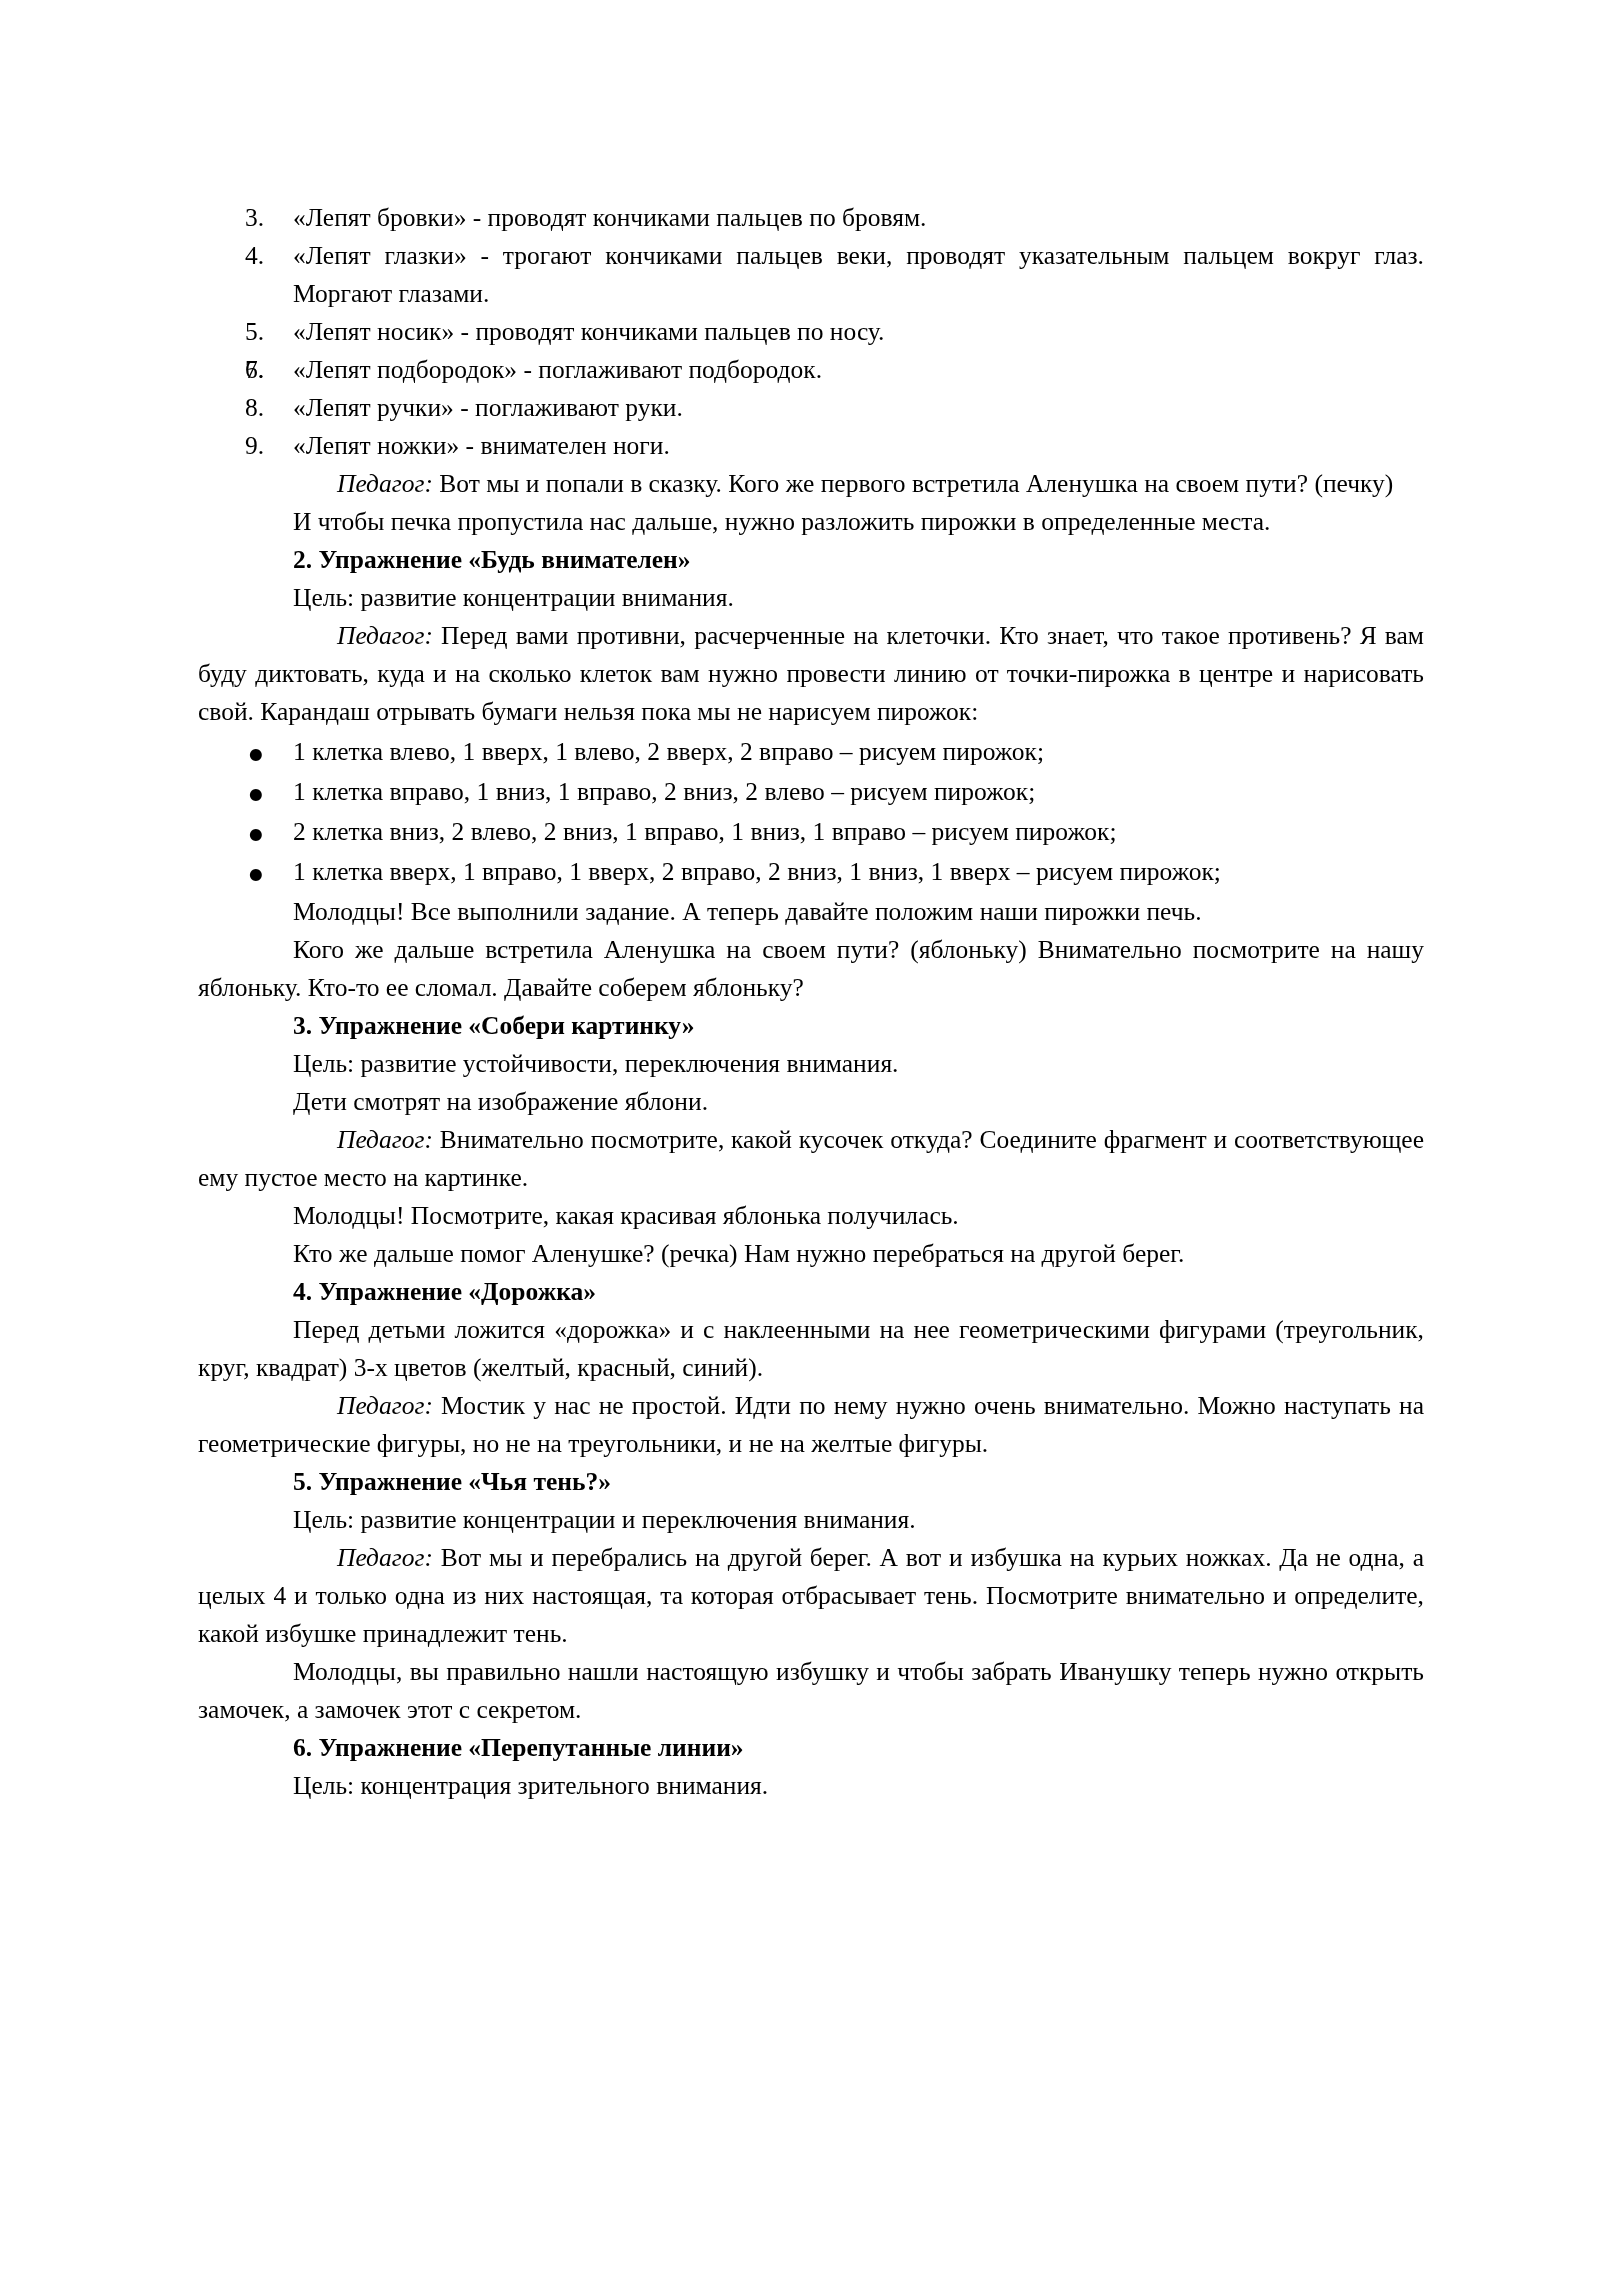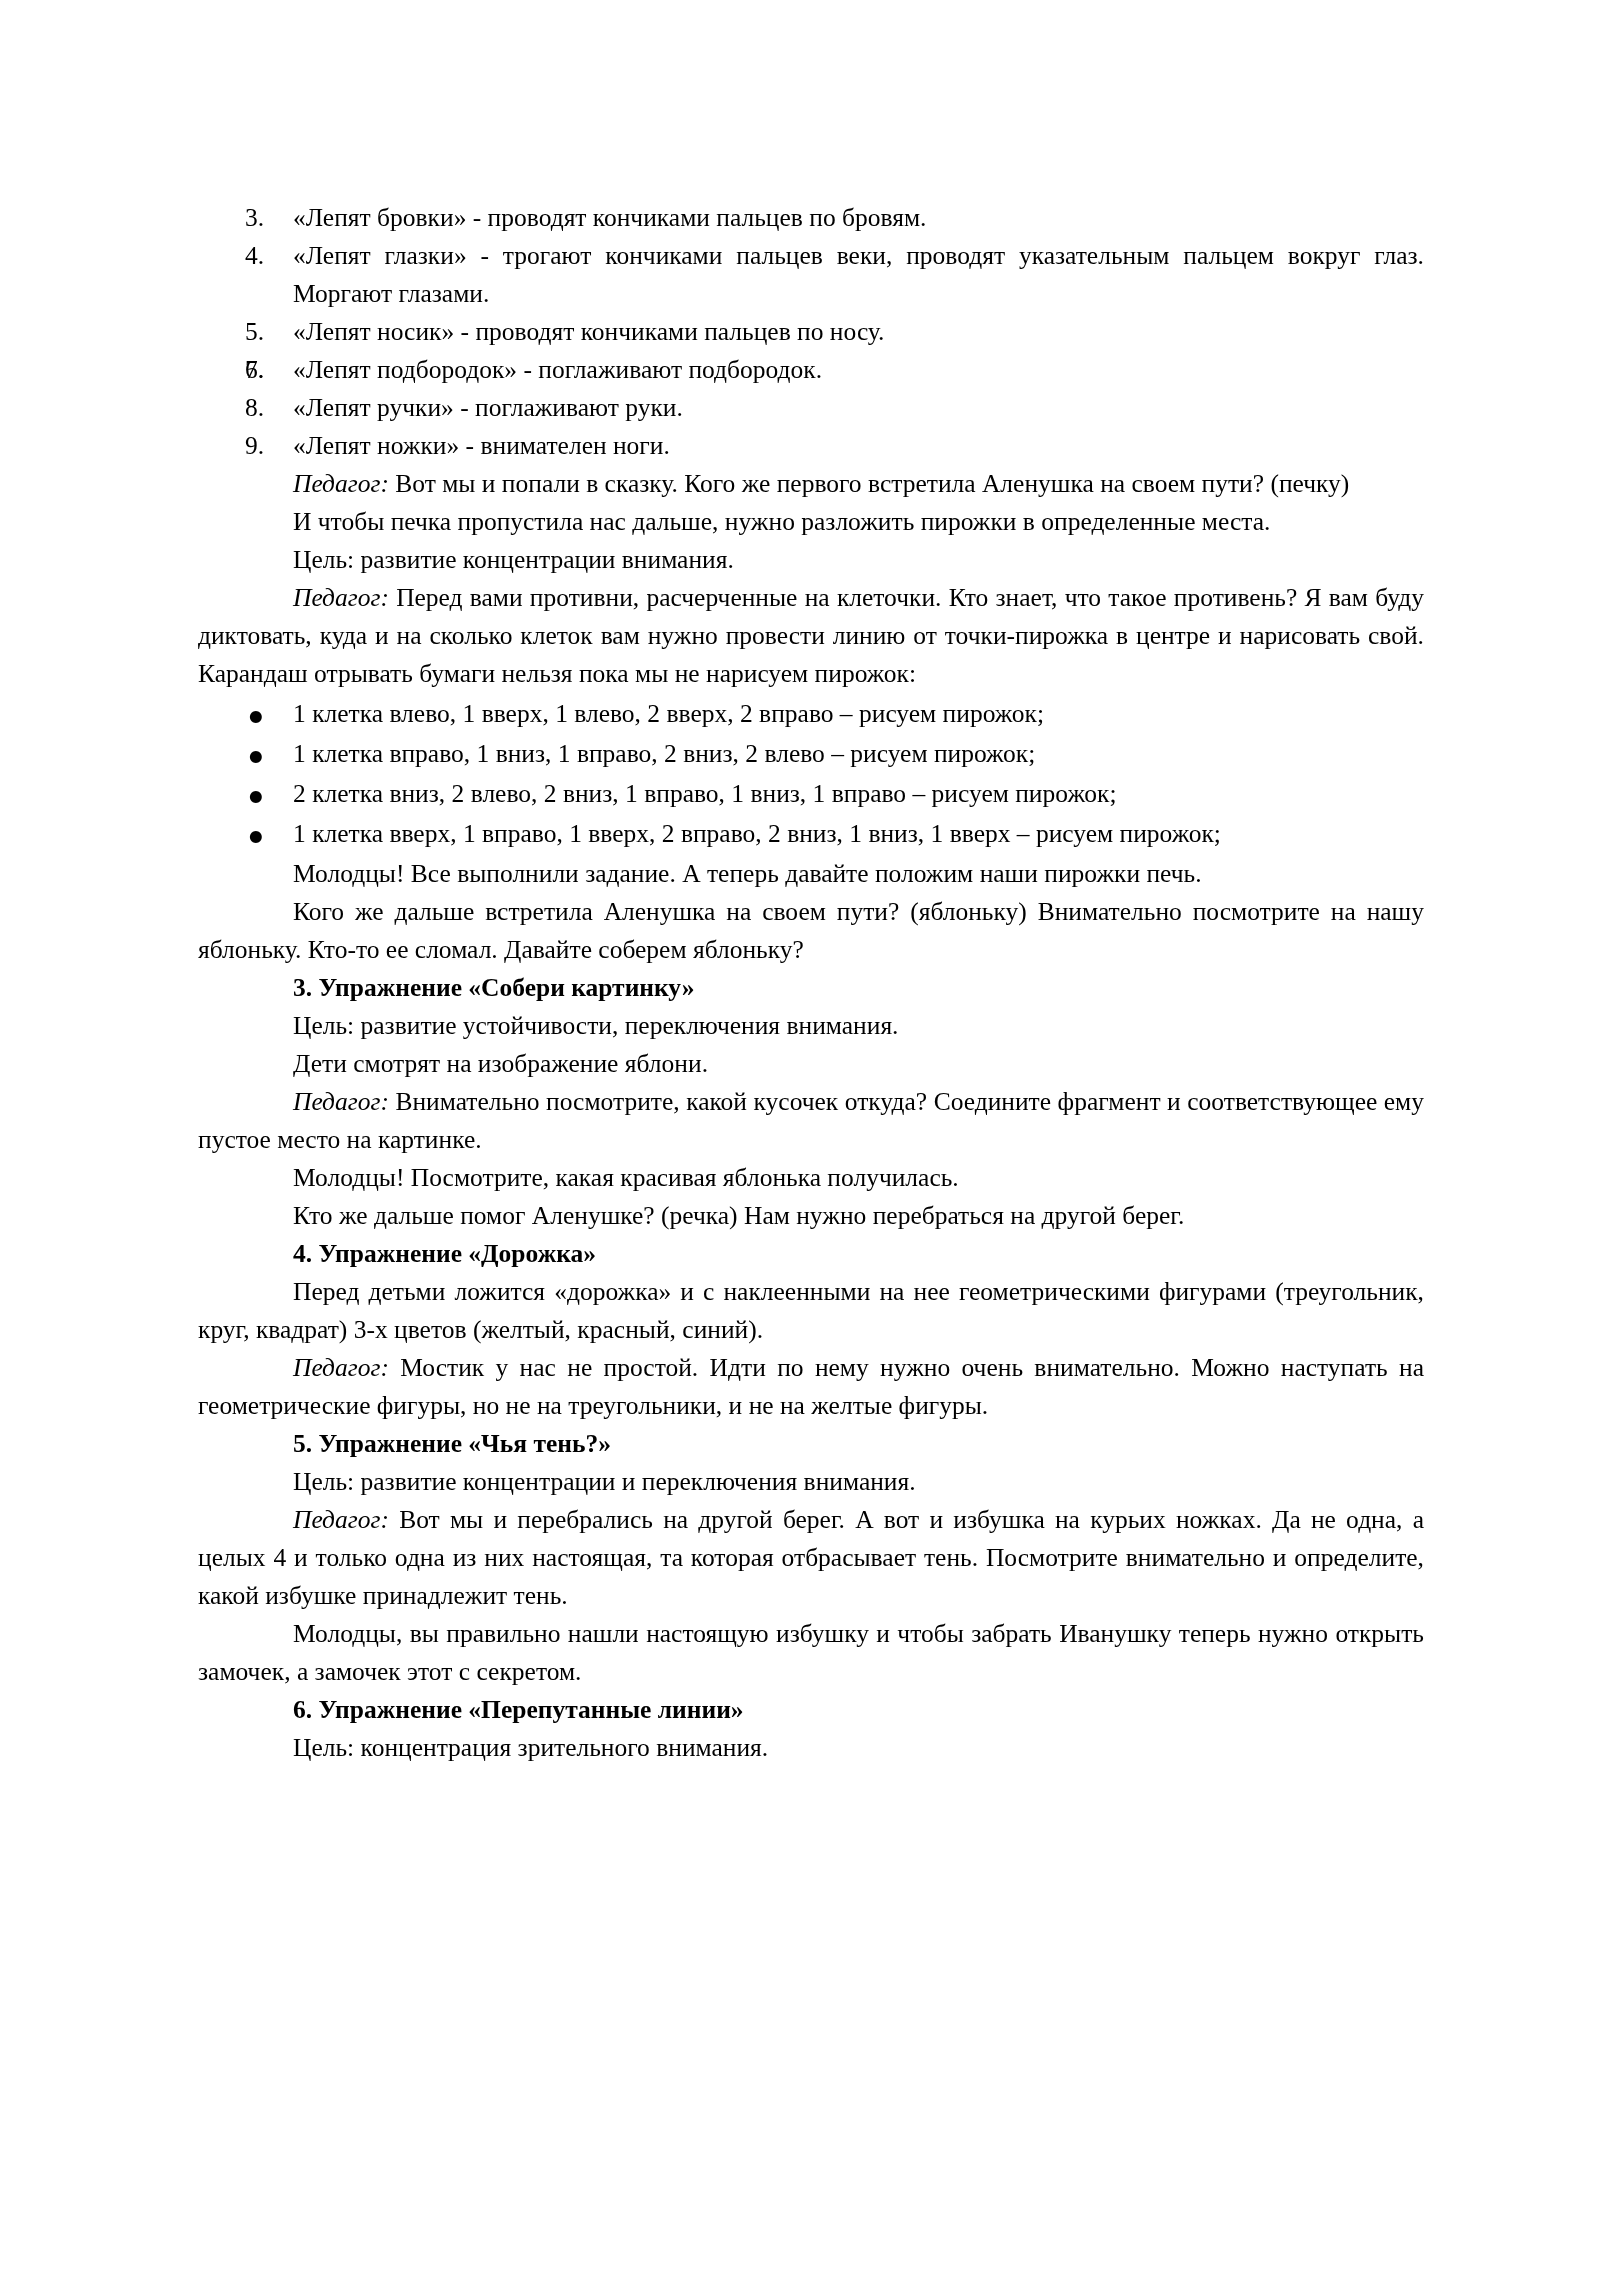--- a/index.html
+++ b/index.html
@@ -50,35 +50,37 @@
   .li-bullet > .marker {
     position: absolute;
     left: 51px;
     top: 12.7px;
     line-height: 1;
     font-size: 15.7px;
     font-family: "DejaVu Sans", sans-serif;
   }
   i[data-name="speaker-label"] {
     font-style: italic;
+    margin-left: 44px;
   }
 </style>
 </head>
 <body>
 
 <div class="page" data-name="document-page">
     <div class="li-num" data-name="numbered-list-item"><span class="marker" data-name="list-number-label">3.</span><span data-name="text-run">«Лепят бровки» - проводят кончиками пальцев по бровям.</span></div>
     <div class="li-num" data-name="numbered-list-item"><span class="marker" data-name="list-number-label">4.</span><span data-name="text-run">«Лепят глазки» - трогают кончиками пальцев веки, проводят указательным пальцем вокруг глаз. Моргают глазами.</span></div>
     <div class="li-num" data-name="numbered-list-item"><span class="marker" data-name="list-number-label">5.</span><span data-name="text-run">«Лепят носик» - проводят кончиками пальцев по носу.</span></div>
     <div class="li-num" data-name="numbered-list-item"><span class="marker" data-name="list-number-label">6.</span></div>
     <div class="li-num" data-name="numbered-list-item"><span class="marker" data-name="list-number-label">7.</span><span data-name="text-run">«Лепят подбородок» - поглаживают подбородок.</span></div>
     <div class="li-num" data-name="numbered-list-item"><span class="marker" data-name="list-number-label">8.</span><span data-name="text-run">«Лепят ручки» - поглаживают руки.</span></div>
     <div class="li-num" data-name="numbered-list-item"><span class="marker" data-name="list-number-label">9.</span><span data-name="text-run">«Лепят ножки» - внимателен ноги.</span></div>
     <div class="para" data-name="paragraph"><i data-name="speaker-label">Педагог:</i> <span data-name="text-run">Вот мы и попали в сказку. Кого же первого встретила Аленушка на своем пути? (печку)</span></div>
     <div class="para" data-name="paragraph"><span data-name="text-run">И чтобы печка пропустила нас дальше, нужно разложить пирожки в определенные места.</span></div>
+    <div class="heading" data-name="section-heading"><span data-name="text-run">2. Упражнение «Будь внимателен»</span></div>
     <div class="para" data-name="paragraph"><span data-name="text-run">Цель: развитие концентрации внимания.</span></div>
     <div class="para" data-name="paragraph"><i data-name="speaker-label">Педагог:</i> <span data-name="text-run">Перед вами противни, расчерченные на клеточки. Кто знает, что такое противень? Я вам буду диктовать, куда и на сколько клеток вам нужно провести линию от точки-пирожка в центре и нарисовать свой. Карандаш отрывать бумаги нельзя пока мы не нарисуем пирожок:</span></div>
     <div class="li-bullet" data-name="bullet-list-item"><span class="marker" data-name="bullet-icon">●</span><span data-name="text-run">1 клетка влево, 1 вверх, 1 влево, 2 вверх, 2 вправо – рисуем пирожок;</span></div>
     <div class="li-bullet" data-name="bullet-list-item"><span class="marker" data-name="bullet-icon">●</span><span data-name="text-run">1 клетка вправо, 1 вниз, 1 вправо, 2 вниз, 2 влево – рисуем пирожок;</span></div>
     <div class="li-bullet" data-name="bullet-list-item"><span class="marker" data-name="bullet-icon">●</span><span data-name="text-run">2 клетка вниз, 2 влево, 2 вниз, 1 вправо, 1 вниз, 1 вправо – рисуем пирожок;</span></div>
     <div class="li-bullet" data-name="bullet-list-item"><span class="marker" data-name="bullet-icon">●</span><span data-name="text-run">1 клетка вверх, 1 вправо, 1 вверх, 2 вправо, 2 вниз, 1 вниз, 1 вверх – рисуем пирожок;</span></div>
     <div class="para" data-name="paragraph"><span data-name="text-run">Молодцы! Все выполнили задание. А теперь давайте положим наши пирожки печь.</span></div>
     <div class="para" data-name="paragraph"><span data-name="text-run">Кого же дальше встретила Аленушка на своем пути? (яблоньку) Внимательно посмотрите на нашу яблоньку. Кто-то ее сломал. Давайте соберем яблоньку?</span></div>
     <div class="heading" data-name="section-heading"><span data-name="text-run">3. Упражнение «Собери картинку»</span></div>
     <div class="para" data-name="paragraph"><span data-name="text-run">Цель: развитие устойчивости, переключения внимания.</span></div>

